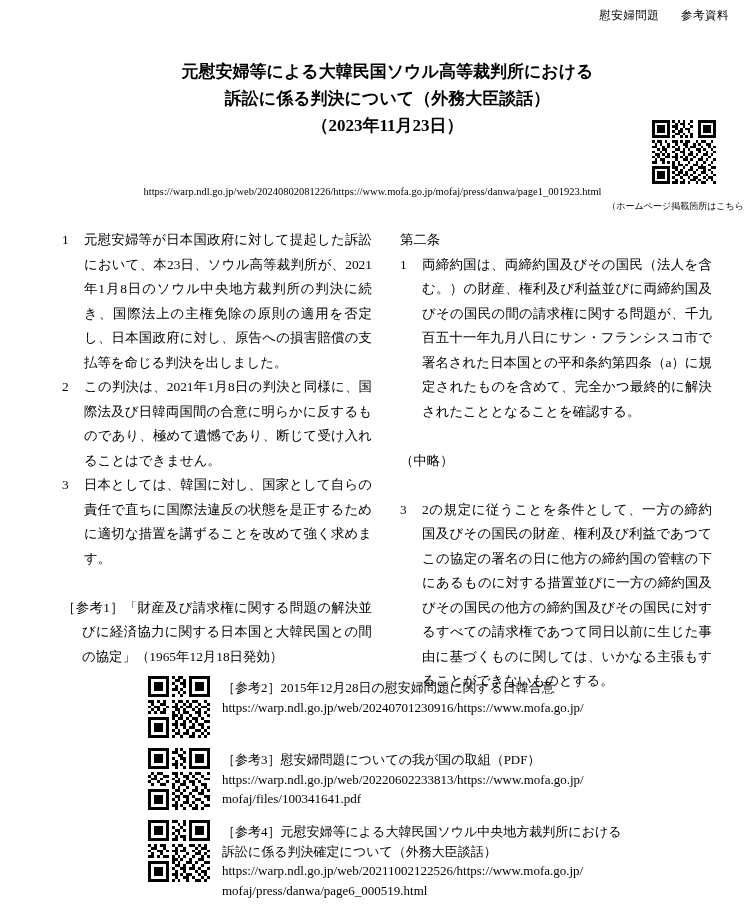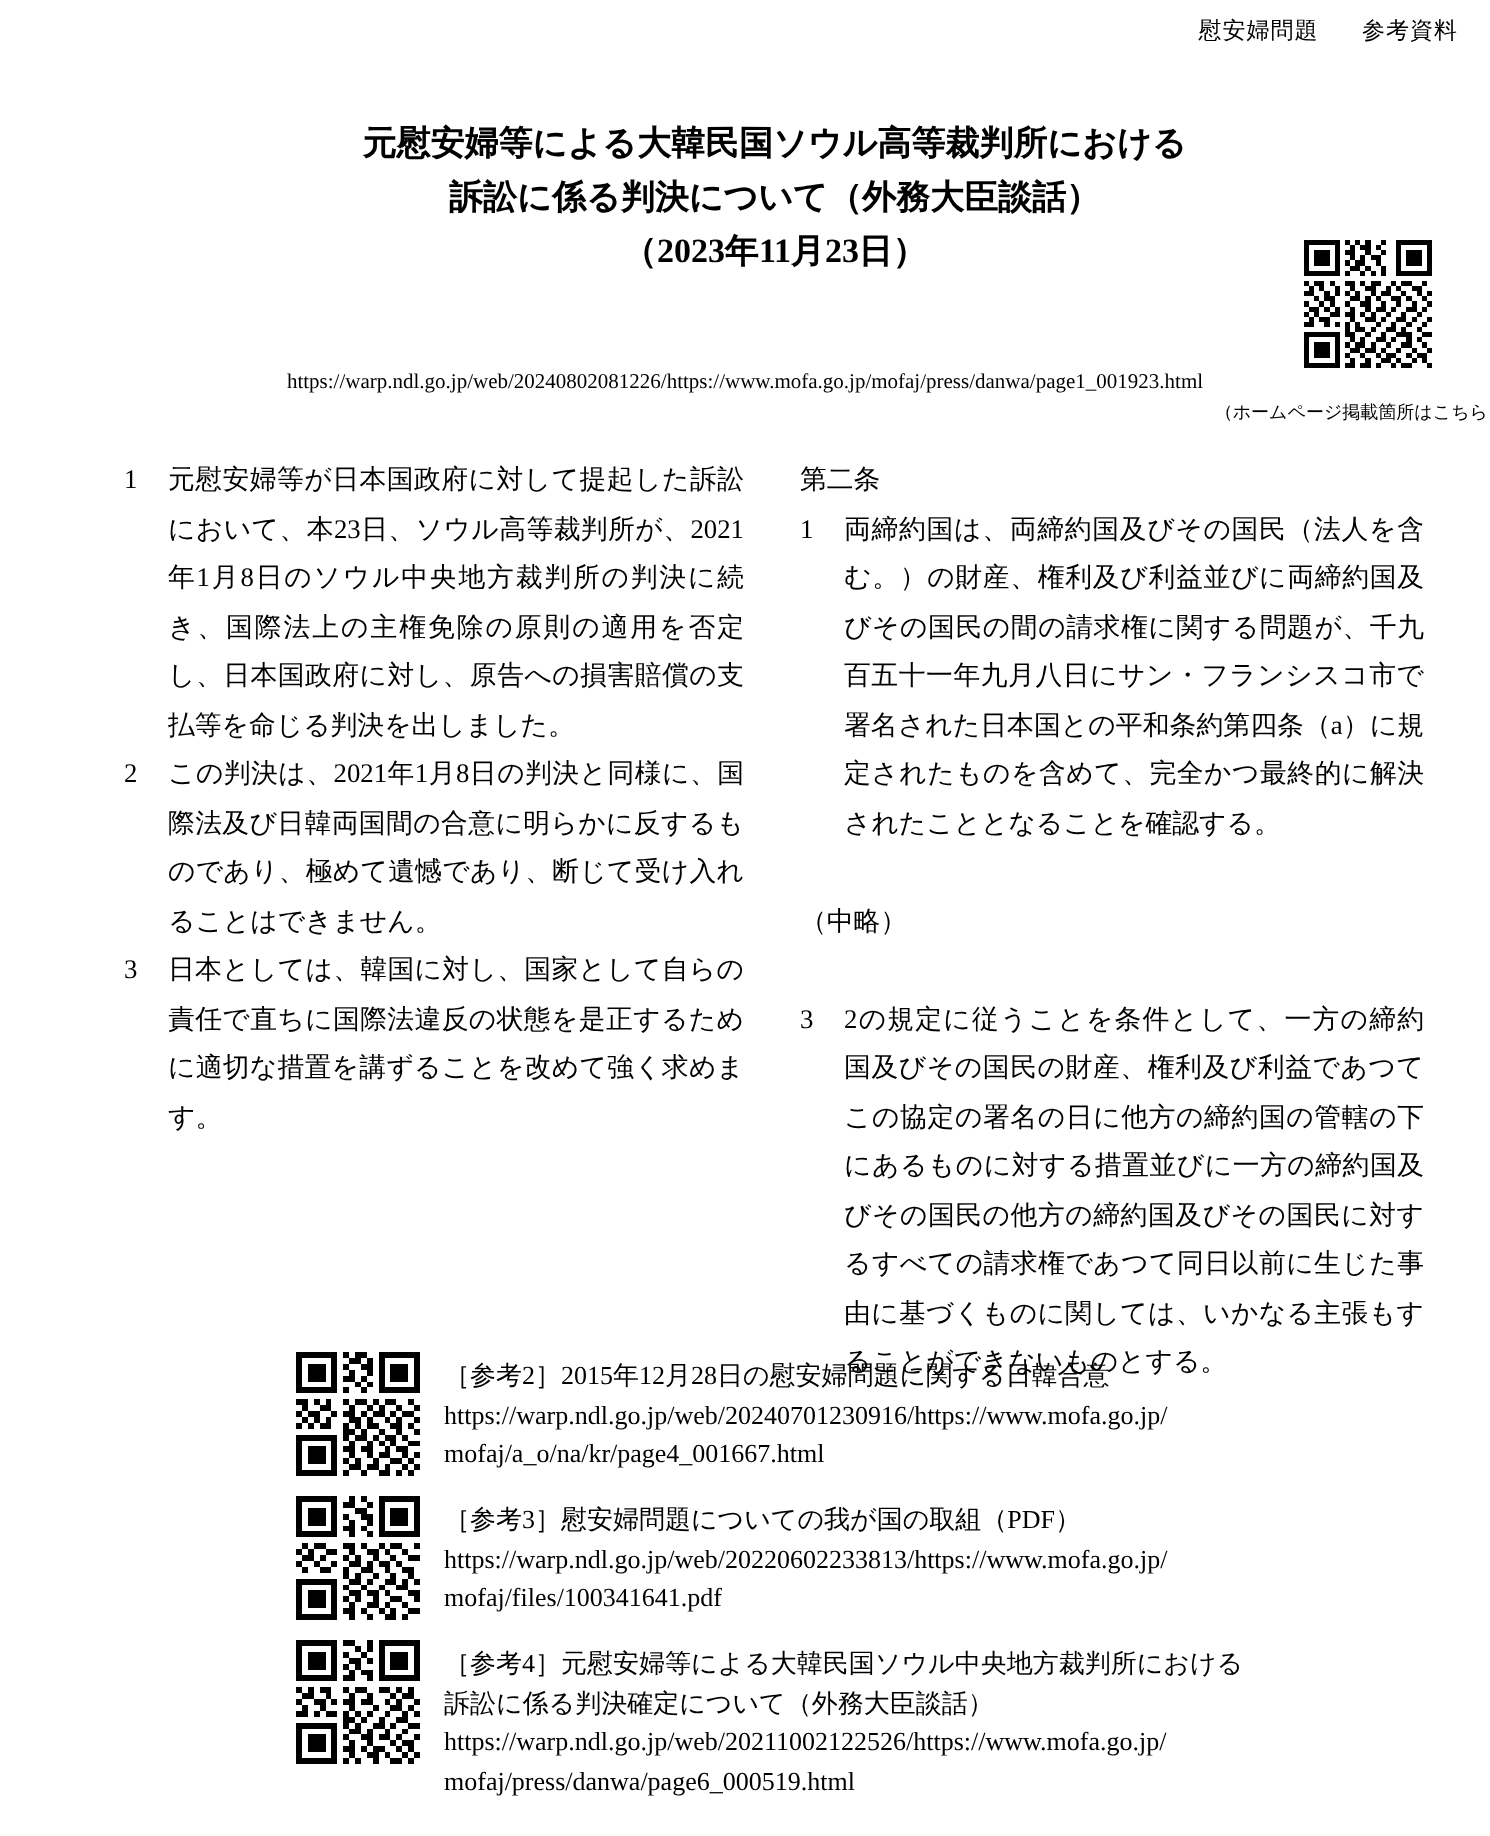--- a/index.html
+++ b/index.html
@@ -340,20 +340,21 @@
     </div>
     <div class="num-item">
       <span class="num">2</span>
       <span>この判決は、2021年1月8日の判決と同様に、国際法及び日韓両国間の合意に明らかに反するものであり、極めて遺憾であり、断じて受け入れることはできません。</span>
     </div>
     <div class="num-item">
       <span class="num">3</span>
       <span>日本としては、韓国に対し、国家として自らの責任で直ちに国際法違反の状態を是正するために適切な措置を講ずることを改めて強く求めます。</span>
     </div>
     <div class="spacer-line"></div>
+    <div class="hang">［参考1］「財産及び請求権に関する問題の解決並びに経済協力に関する日本国と大韓民国との間の協定」（1965年12月18日発効）</div>
   </div>
 
   <div class="col col-right">
     <div class="plain-block">第二条</div>
     <div class="num-item">
       <span class="num">1</span>
       <span>両締約国は、両締約国及びその国民（法人を含む。）の財産、権利及び利益並びに両締約国及びその国民の間の請求権に関する問題が、千九百五十一年九月八日にサン・フランシスコ市で署名された日本国との平和条約第四条（a）に規定されたものを含めて、完全かつ最終的に解決されたこととなることを確認する。</span>
     </div>
     <div class="spacer-line"></div>
     <div class="plain-block">（中略）</div>
@@ -475,21 +476,20 @@
           <rect x="8" y="20" width="1" height="1"></rect>
             <rect x="11" y="20" width="1" height="1"></rect>
             <rect x="14" y="20" width="2" height="1"></rect>
             <rect x="17" y="20" width="1" height="1"></rect>
             <rect x="19" y="20" width="1" height="1"></rect>
         </g>
       </svg>
       <div class="ref-text">
         <span class="ln">［参考2］2015年12月28日の慰安婦問題に関する日韓合意</span>
         <span class="ln">https://warp.ndl.go.jp/web/20240701230916/https://www.mofa.go.jp/</span>
-        <span class="ln">mofaj/a_o/na/kr/page4_001667.html</span>
       </div>
     </div>
 
     <div class="ref-row">
       <svg class="ref-qr" viewBox="0 0 21 21" shape-rendering="crispEdges">
         <rect width="21" height="21" fill="#ffffff"></rect>
         <g fill="#000000">
           <rect x="0" y="0" width="7" height="1"></rect>
             <rect x="0" y="6" width="7" height="1"></rect>
             <rect x="0" y="0" width="1" height="7"></rect>

